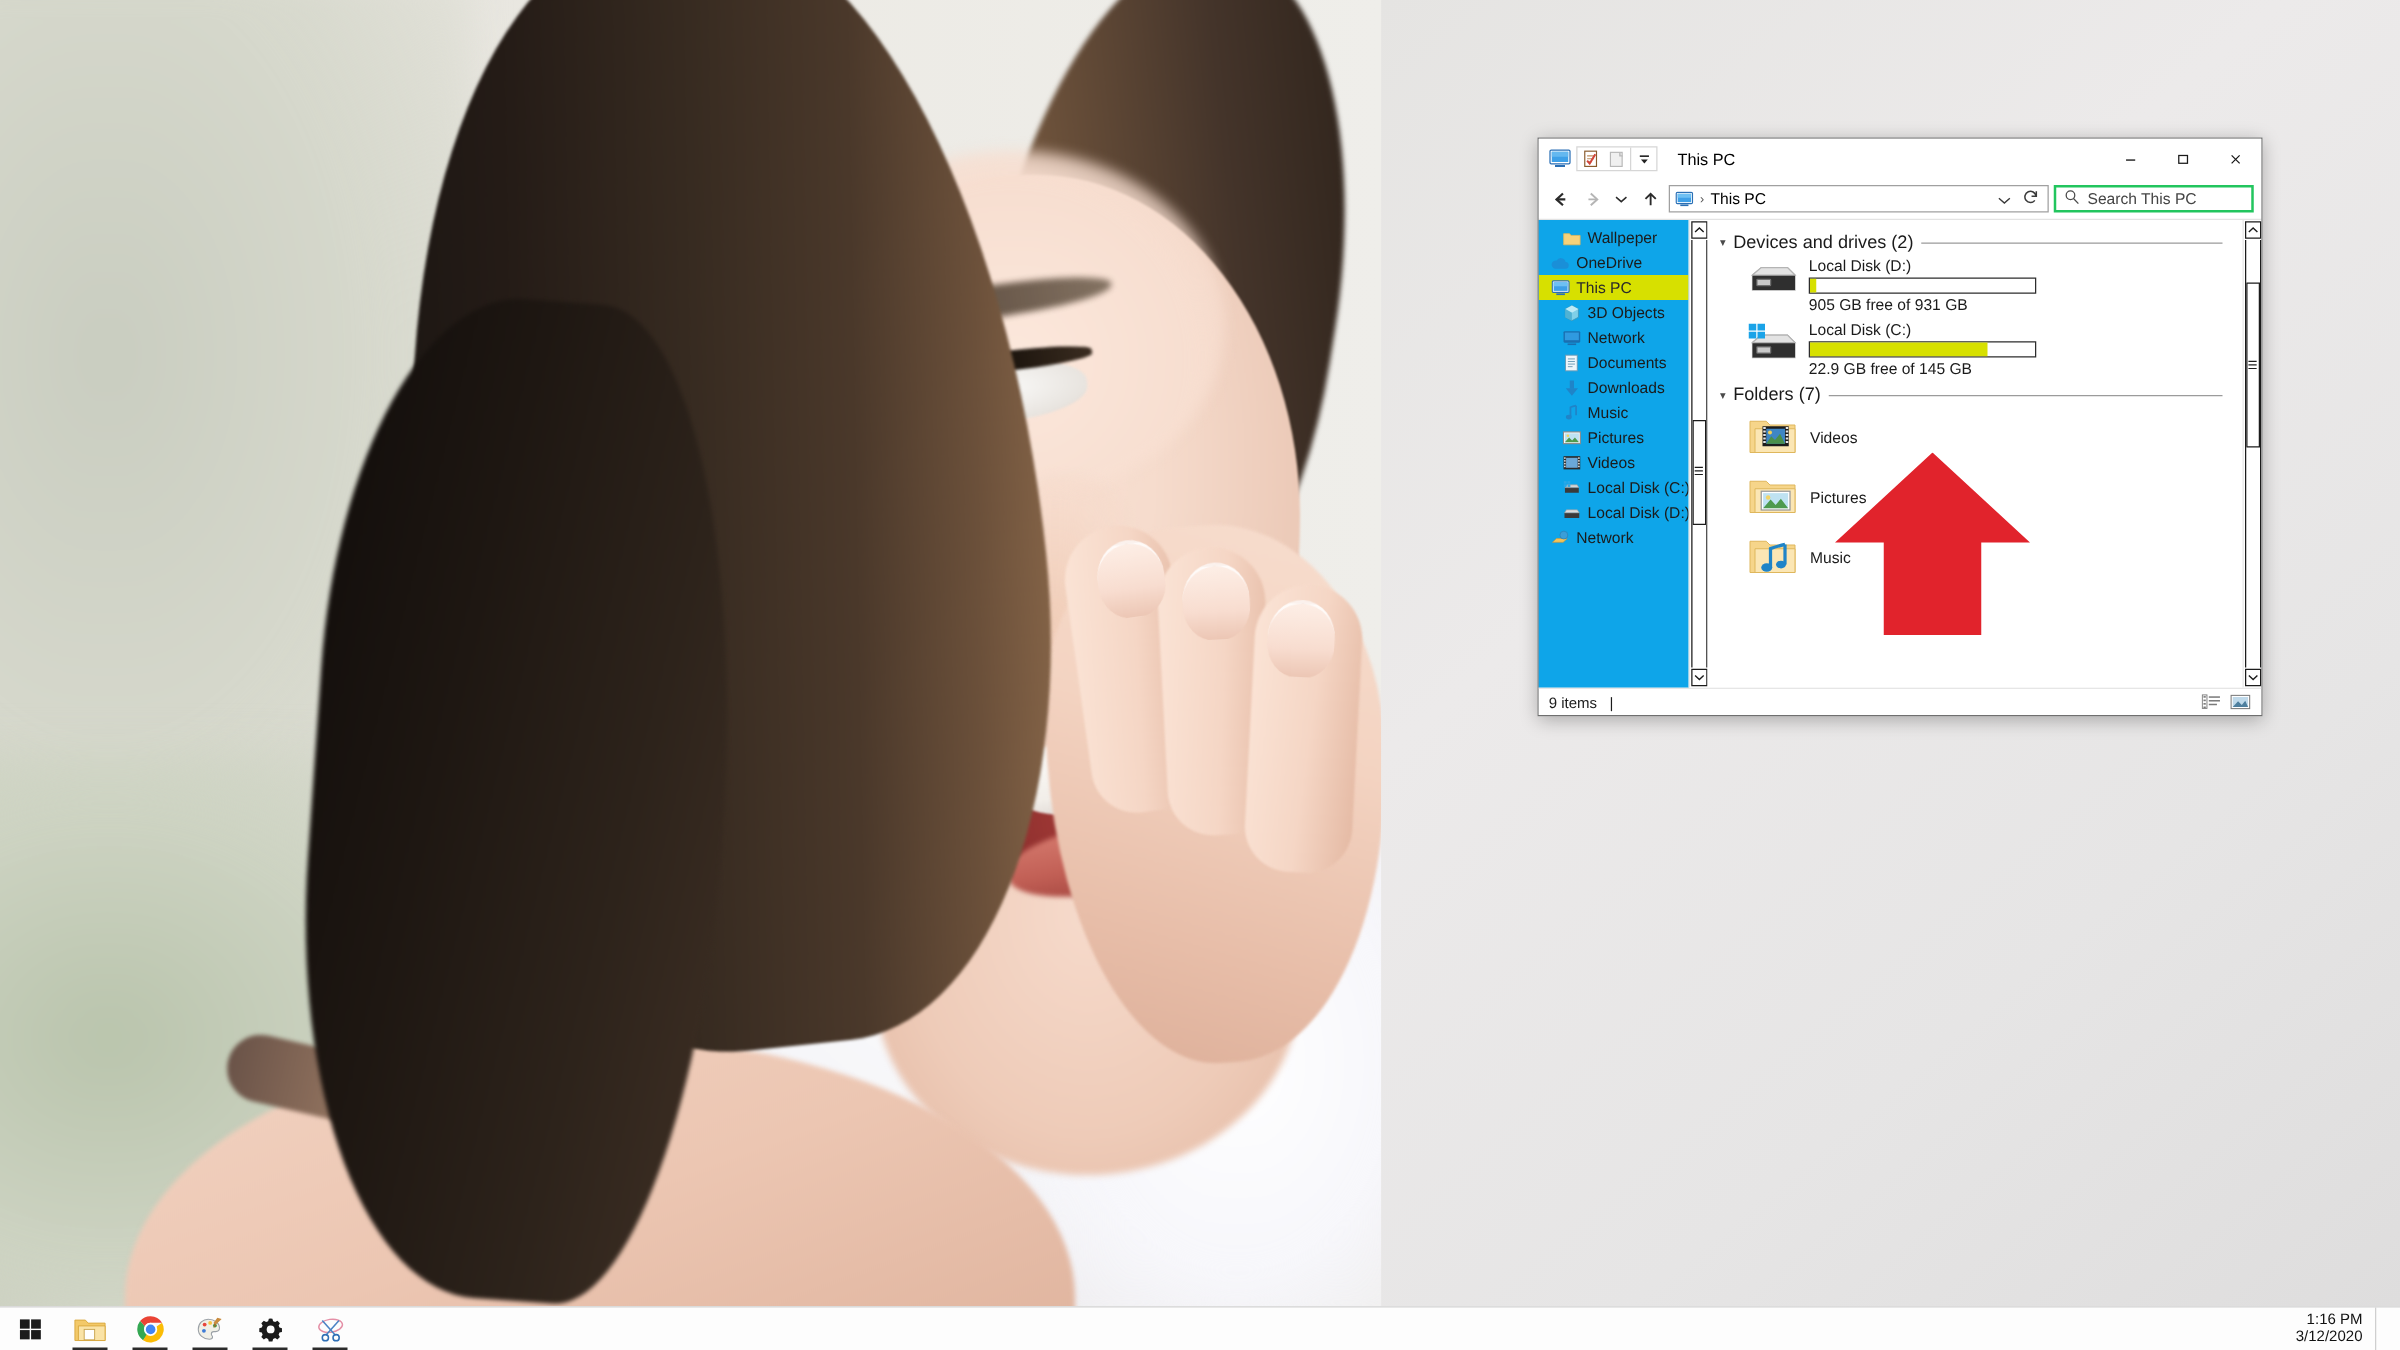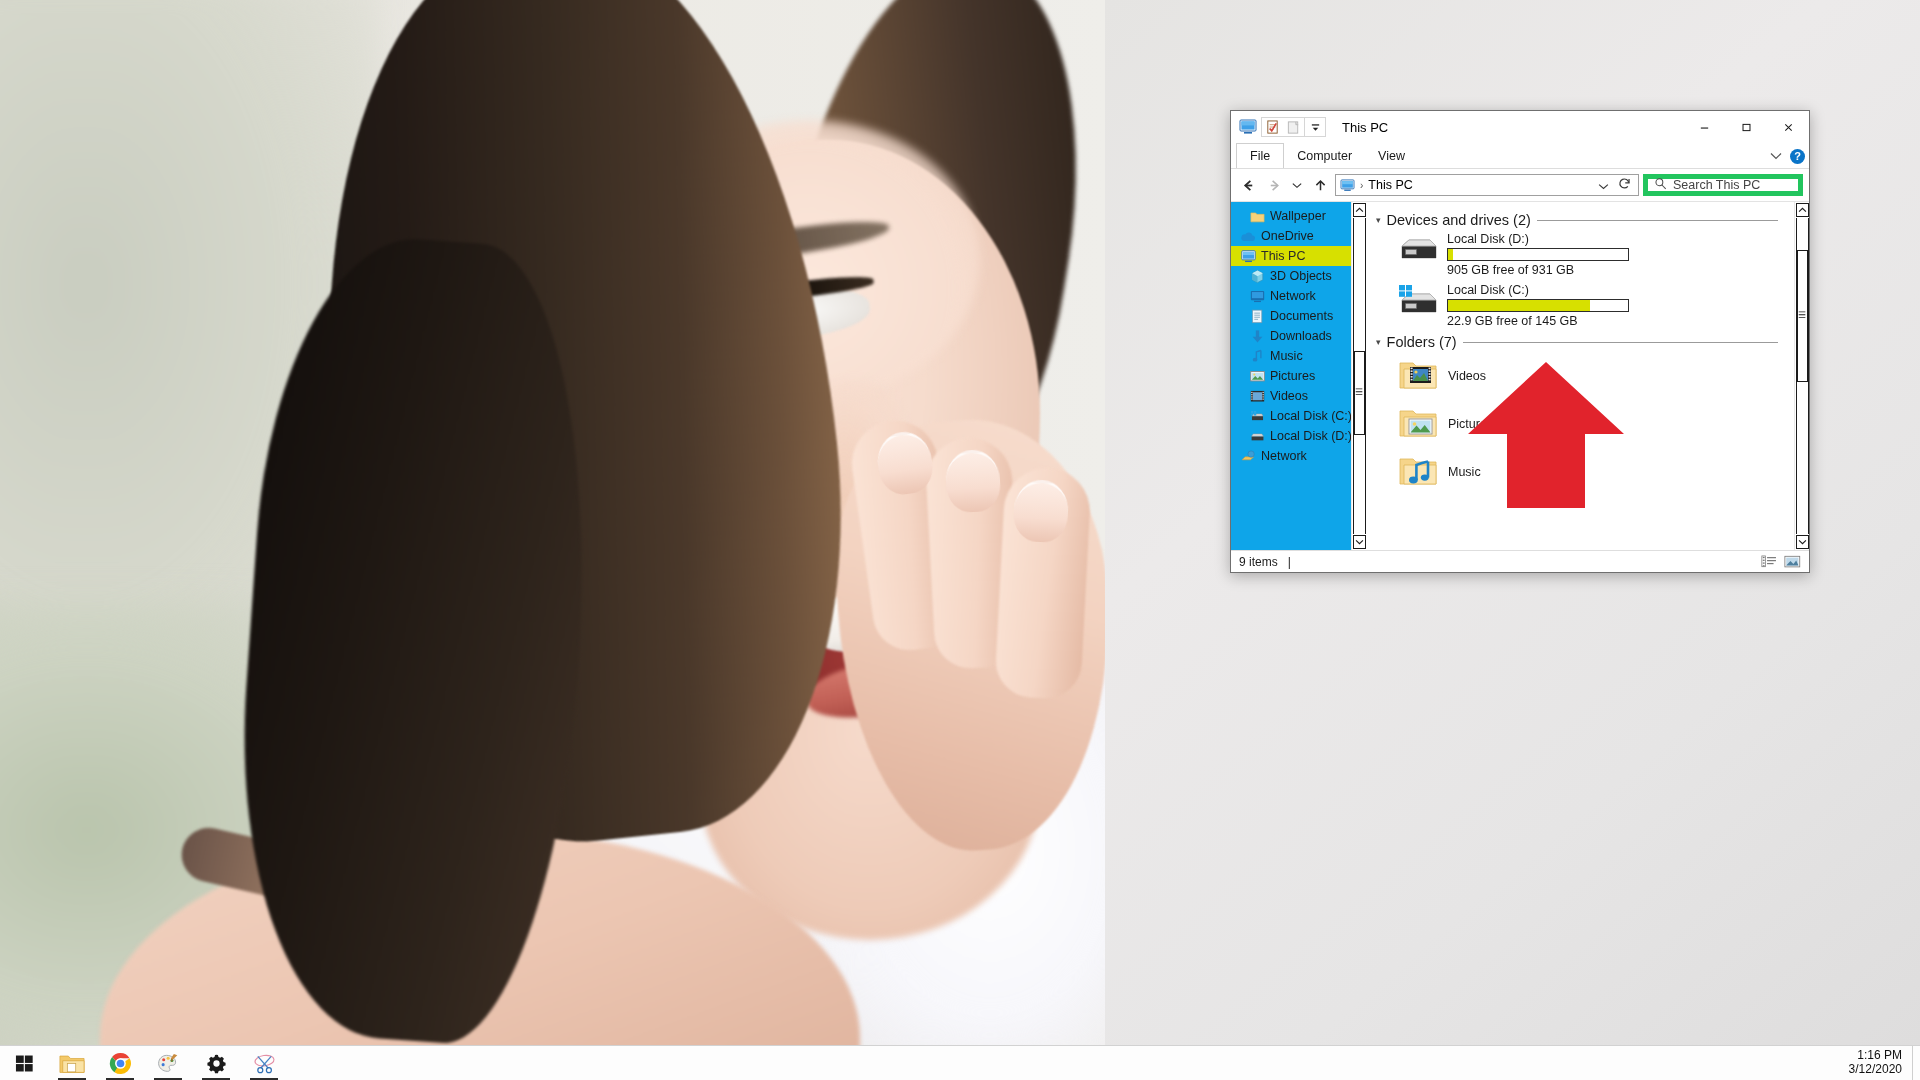--- a/index.html
+++ b/index.html
@@ -209,21 +209,21 @@
   
   .addrrow { height:32px; display:flex; align-items:center; gap:4px; padding:0 6px; background:#fff;}
   .navbtn { width:22px; height:22px; display:flex; align-items:center; justify-content:center; font-size:14px; color:#2b2b2b;}
   .navbtn.dim { color:#b5b5b5;}
   .navbtn.small { width:16px; font-size:10px;}
   .addrbox { flex:1; height:22px; border:1px solid #a0a0a0; background:#fff; display:flex; align-items:center; padding:0 4px; gap:5px;}
   .addr-ico { width:15px; height:13px;}
   .addr-sep{ color:#555; font-size:10px;}
   .addr-text{ font-size:12.5px;}
   .addr-right{ margin-left:auto; display:flex; align-items:center; gap:9px; padding-right:3px;}
-  .searchbox { width:160px; height:22px; border:5px solid #22c55e; background:#fff; display:flex; align-items:center; gap:6px; padding:0 6px;}
+  .searchbox { width:160px; height:22px; border:2px solid #22c55e; background:#fff; display:flex; align-items:center; gap:6px; padding:0 6px;}
   .search-ph { font-size:12.5px; color:#444;}
 
   
   .body { flex:1; display:flex; min-height:0; border-top:1px solid #e3e3e3;}
   .navpane { width:120px; background:#0ea5e9; position:relative; overflow:hidden; padding-top:4px;}
   .navitem { height:20px; display:flex; align-items:center; gap:5px; padding-left:9px; font-size:12.5px; color:#1b1b1b; white-space:nowrap;}
   .navitem.indent { padding-left:18px;}
   .navitem.sel { background:#d7e000; color:#2a2a2a;}
   .navico { width:16px; height:16px; flex:0 0 16px; display:flex; align-items:center; justify-content:center;}
 
@@ -260,21 +260,21 @@
 
   
   #taskbar {
     position:absolute; left:0; bottom:0; width:1920px; height:35px;
     background:#fdfdfd; border-top:1px solid #d2d2d2;
     display:flex; align-items:center;
   }
   .startbtn { width:48px; height:35px; display:flex; align-items:center; justify-content:center;}
   .tbitem { width:48px; height:35px; display:flex; align-items:center; justify-content:center; position:relative;}
   .tbitem .underline{ position:absolute; bottom:1px; left:10px; width:28px; height:2px; background:#2b2b2b;}
-  .tray { margin-left:auto; display:flex; align-items:center; height:35px; }
+  .tray { margin-left:auto; display:flex; align-items:center; height:35px; padding-right:12px;}
   .clock { display:flex; flex-direction:column; align-items:flex-end; line-height:1.15; font-size:12px; color:#111; padding:0 10px;}
   .showdesk { width:8px; height:35px; border-left:1px solid #cfcfcf;}
 </style>
 </head>
 <body>
 
 <div id="desktop">
   <div id="photo">
     <div class="wall-tint"></div>
     <div class="wall-tint2"></div>
@@ -354,33 +354,20 @@
           </svg>
       </div>
       <div class="wc close">
         <svg viewBox="0 0 12 12" width="11" height="11">
             <path d="M2.5 2.5l7 7M9.5 2.5l-7 7" stroke="#1a1a1a" stroke-width="1.1"></path>
           </svg>
       </div>
     </div>
   </div>
 
-  <div class="ribbon">
-    <div class="rtab file">File</div>
-    <div class="rtab">Computer</div>
-    <div class="rtab">View</div>
-    <div class="ribbon-right">
-      <span class="chev-small">
-        <svg viewBox="0 0 12 8" width="12" height="8">
-            <path d="M1 1.5l5 5 5-5" stroke="#555" stroke-width="1.2" fill="none"></path>
-          </svg>
-      </span>
-      <span class="help-circle">?</span>
-    </div>
-  </div>
 
   <div class="addrrow">
     <div class="navbtn">
       <svg viewBox="0 0 16 16" width="15" height="15">
           <path d="M10 3L4.5 8 10 13" stroke="#2b2b2b" stroke-width="1.9" fill="none"></path>
           <path d="M4.8 8H12" stroke="#2b2b2b" stroke-width="1.9"></path>
         </svg>
     </div>
     <div class="navbtn dim">
       <svg viewBox="0 0 16 16" width="15" height="15">

